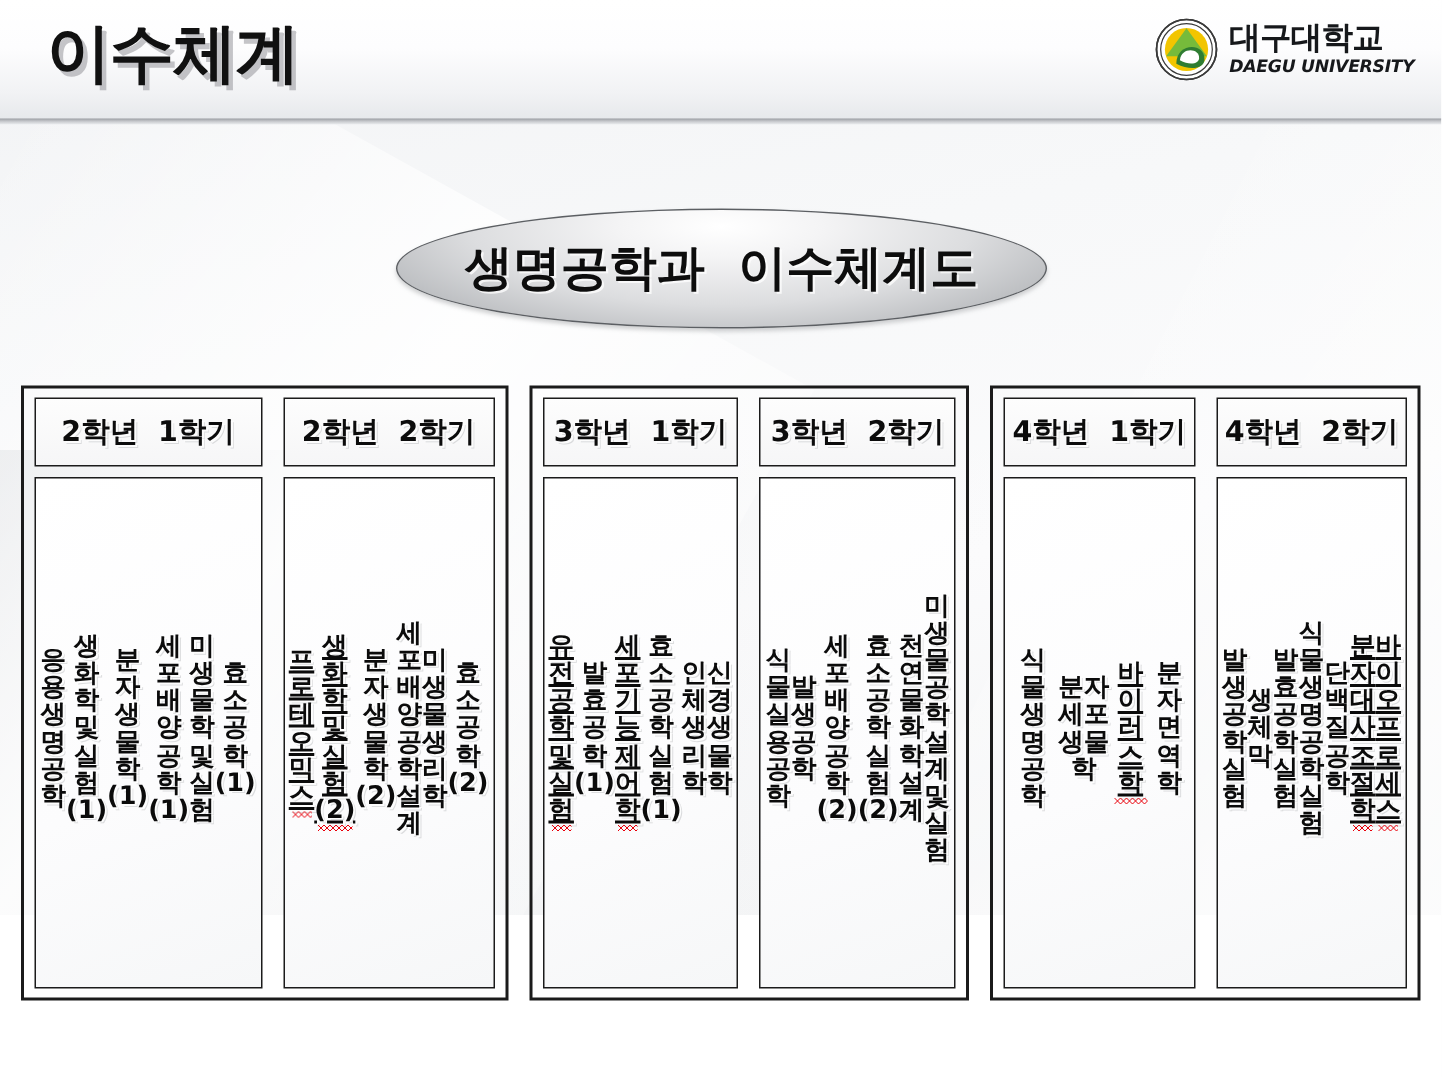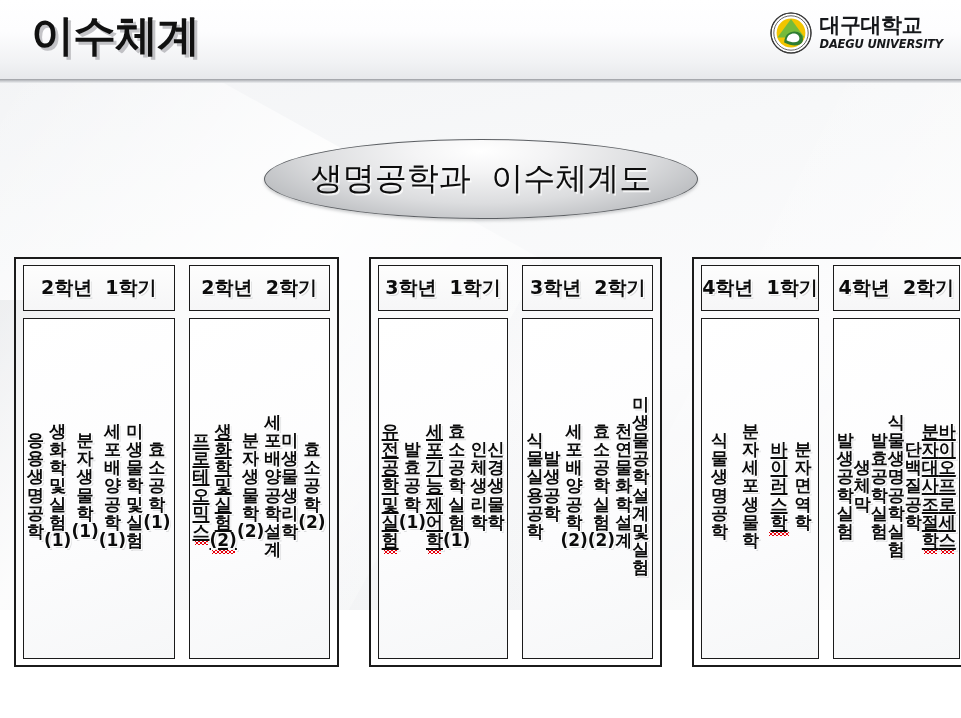--- a/index.html
+++ b/index.html
@@ -120,34 +120,34 @@
     border: 1.6px solid #5c5f63;
     border-radius: 50% / 50%;
     background: radial-gradient(ellipse at 50% 14%, #ffffff 0%, #f4f4f5 22%, #dcdddf 55%, #bdbfc2 80%, #cfd0d2 100%);
     box-shadow: 0 2px 3px rgba(120,122,126,.35);
     display: flex;
     align-items: center;
     justify-content: center;
   }
   .chart-title-text {
     font-size: 32px;
-    font-weight: 400;
+    font-weight: 700;
     color: #0d0d0d;
     letter-spacing: 0px;
     white-space: pre;
     text-shadow: 1.5px 1.5px 0 rgba(255,255,255,.75);
   }
 
   
   .groups {
     position: absolute;
     left: 14px; top: 257px;
     width: 933px; height: 410px;
     display: flex;
-    gap: 30px;
+    gap: 14px;
   }
   .group {
     flex: 1 1 0;
     border: 2.5px solid #1b1b1b;
     background: transparent;
     display: flex;
     padding: 0;
     box-sizing: border-box;
   }
   .col {

